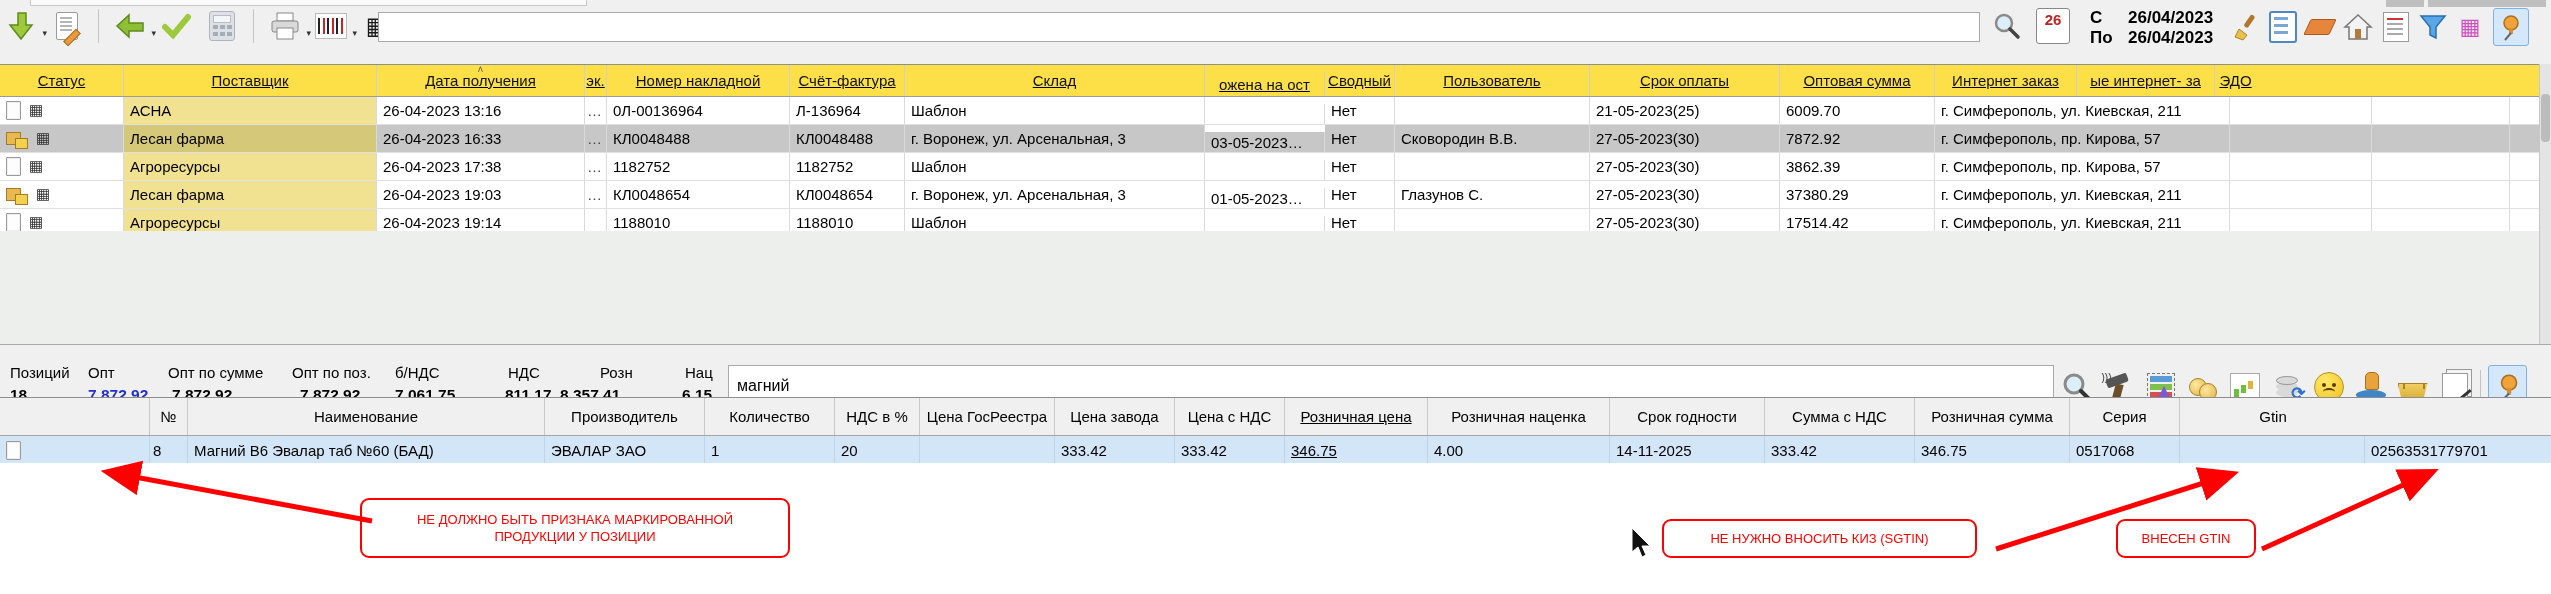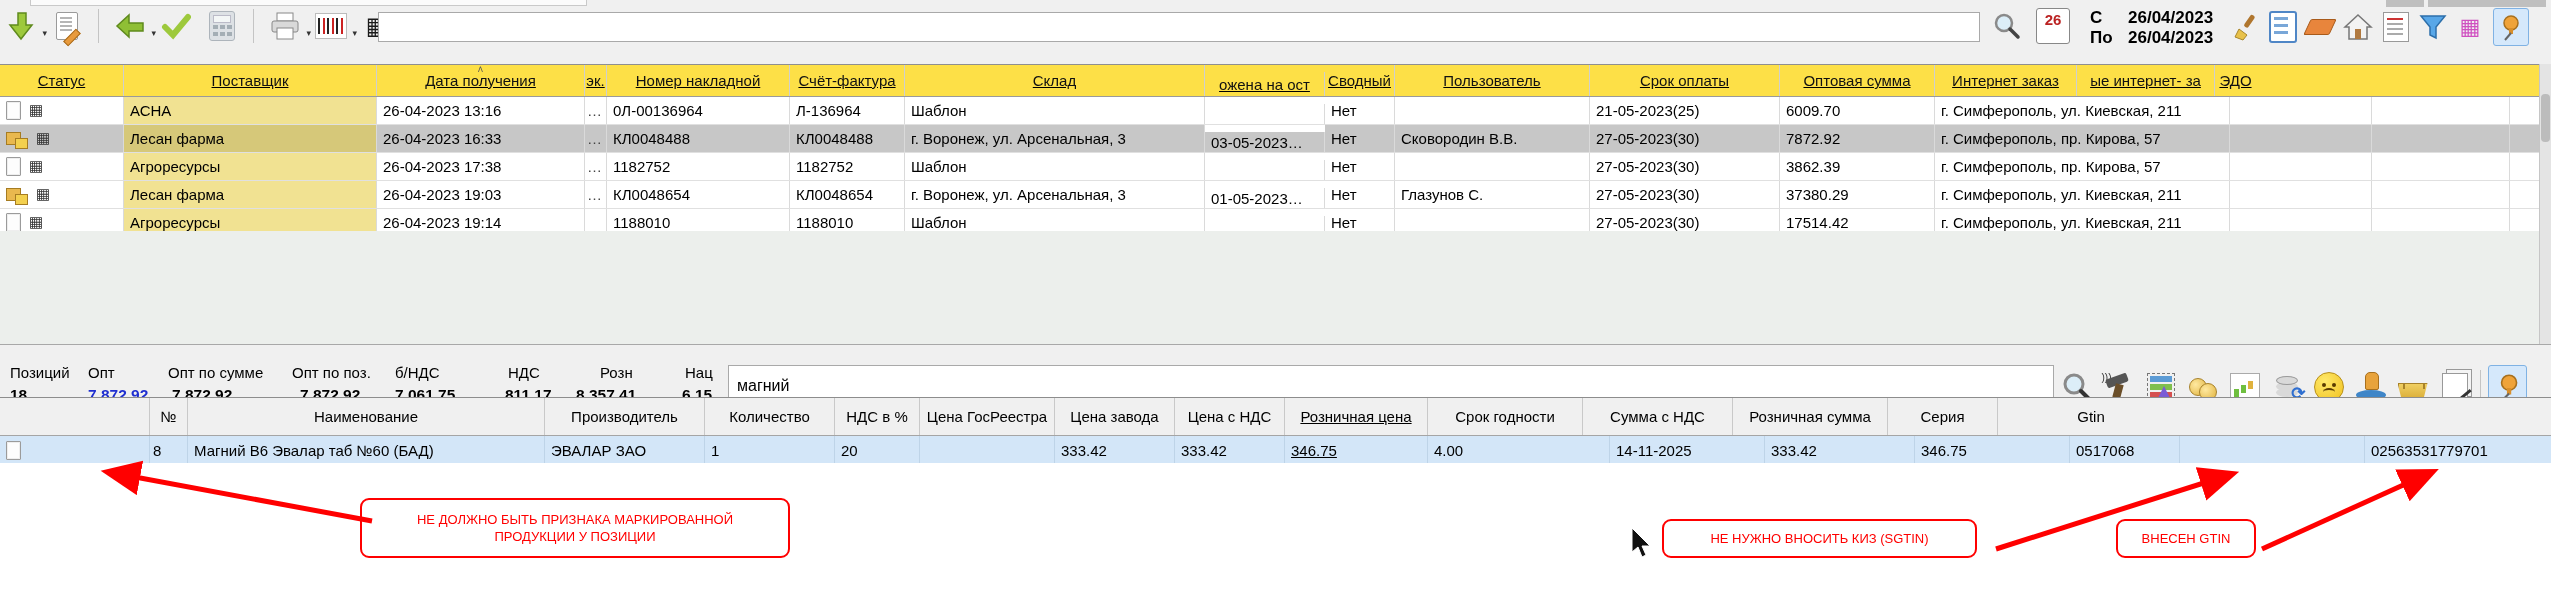--- a/index.html
+++ b/index.html
@@ -412,21 +412,21 @@
     <span class="sum-val sum-link" style="left:88px">7 872.92</span>
     <span class="sum-lbl" style="left:168px">Опт по сумме</span>
     <span class="sum-val" style="left:172px">7 872.92</span>
     <span class="sum-lbl" style="left:292px">Опт по поз.</span>
     <span class="sum-val" style="left:300px">7 872.92</span>
     <span class="sum-lbl" style="left:395px">б/НДС</span>
     <span class="sum-val" style="left:395px">7 061.75</span>
     <span class="sum-lbl" style="left:508px">НДС</span>
     <span class="sum-val" style="left:505px">811.17</span>
     <span class="sum-lbl" style="left:600px">Розн</span>
-    <span class="sum-val" style="left:576px">8 357.41</span>
+    <span class="sum-val" style="left:560px">8 357.41</span>
     <span class="sum-lbl" style="left:685px">Нац</span>
     <span class="sum-val" style="left:682px">6.15</span>
 
     <input id="item-search" value="магний" style="">
 
     <div id="bottom-icons">
       <div class="bi">
         <svg width="32" height="32" viewBox="0 0 32 32">
           <circle cx="13" cy="13" r="9" fill="#dceef8" stroke="#8a8a8a" stroke-width="3"></circle>
           <line x1="20" y1="20" x2="29" y2="29" stroke="#333" stroke-width="4" stroke-linecap="round"></line>
@@ -490,20 +490,21 @@
       <div class="cell b0"></div>
       <div class="cell b1">№</div>
       <div class="cell b2">Наименование</div>
       <div class="cell b3">Производитель</div>
       <div class="cell b4">Количество</div>
       <div class="cell b5">НДС в %</div>
       <div class="cell b6">Цена ГосРеестра</div>
       <div class="cell b7">Цена завода</div>
       <div class="cell b8">Цена с НДС</div>
       <div class="cell b9">Розничная цена</div>
+      <div class="cell b10">Розничная наценка</div>
       <div class="cell b11">Срок годности</div>
       <div class="cell b12">Сумма с НДС</div>
       <div class="cell b13">Розничная сумма</div>
       <div class="cell b14">Серия</div>
       <div class="cell b16">Gtin</div>
     </div>
     <div class="brow">
       <div class="cell b0">
           <span class="st-page"></span>
         </div>

